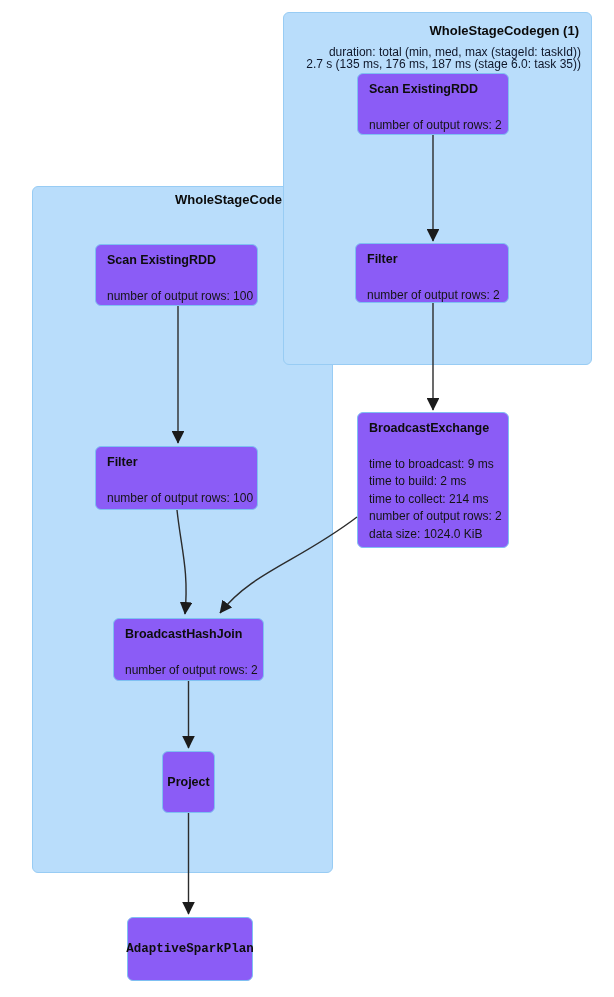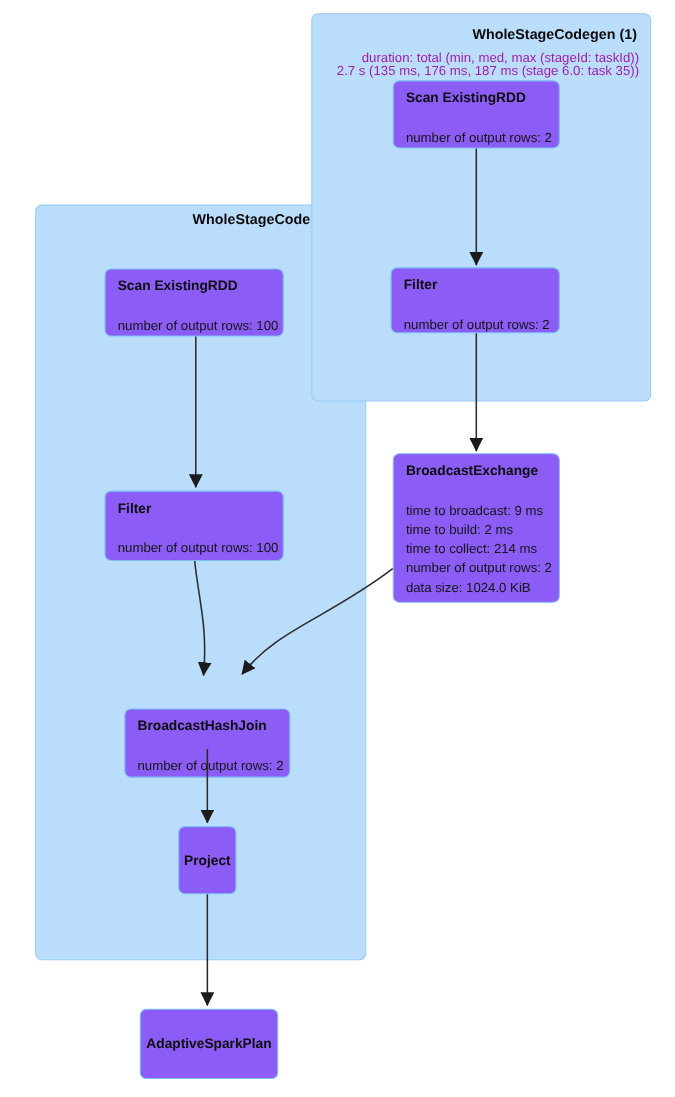--- a/index.html
+++ b/index.html
@@ -11,21 +11,21 @@
     position:absolute;border-radius:6px;
     background:#b9ddfb;border:1px solid #98ccf4;
     box-sizing:border-box;
   }
   .cluster-title{
     position:absolute;font-weight:bold;font-size:13px;line-height:15px;
     white-space:nowrap;text-align:right;color:#0a0a0a;
   }
   .cluster-duration{
     position:absolute;font-size:12px;line-height:12.3px;
-    white-space:nowrap;text-align:right;color:#a21caf;
+    white-space:nowrap;text-align:right;color:#0f172a;
   }
   .node{
     position:absolute;box-sizing:border-box;border-radius:6px;
     background:#8b5cf6;border:1px solid #7fc0f2;
     padding:8px 11px 2px 11px;font-size:12px;z-index:10;
   }
   .node .node-title{
     font-weight:bold;font-size:12.5px;line-height:14px;
     margin:0 0 21px 0;white-space:nowrap;
   }
@@ -81,30 +81,30 @@
   <div class="node" style="left:95px;top:244px;width:163px;height:62px;">
     <div class="node-title">Scan ExistingRDD</div>
     <span class="node-metric">number of output rows: 100</span>
   </div>
 
   <div class="node" style="left:95px;top:446px;width:163px;height:64px;">
     <div class="node-title">Filter</div>
     <span class="node-metric">number of output rows: 100</span>
   </div>
 
-  <div class="node" style="left:113px;top:644px;width:151px;height:63px;">
+  <div class="node" style="left:113px;top:618px;width:151px;height:63px;">
     <div class="node-title">BroadcastHashJoin</div>
     <span class="node-metric">number of output rows: 2</span>
   </div>
 
   <div class="node single" style="left:162px;top:751px;width:53px;height:62px;">
     <div class="node-title">Project</div>
   </div>
 
-  <div class="node single" style="left:127px;top:917px;width:126px;height:64px;">
+  <div class="node single" style="left:127px;top:917px;width:126px;height:64px;font-family:Liberation Mono, monospace;">
     <div class="node-title">AdaptiveSparkPlan</div>
   </div>
 
   <svg id="edges" width="614" height="997" viewBox="0 0 614 997">
     <defs>
       <marker id="arrow" viewBox="0 0 10 10" refX="9.5" refY="5" markerWidth="9" markerHeight="9" orient="auto">
         <path d="M0,0 L10,5 L0,10 Z" fill="#1b1b1b"></path>
       </marker>
     </defs>
     <g fill="none" stroke="#2b2b2b" stroke-width="1.4">

